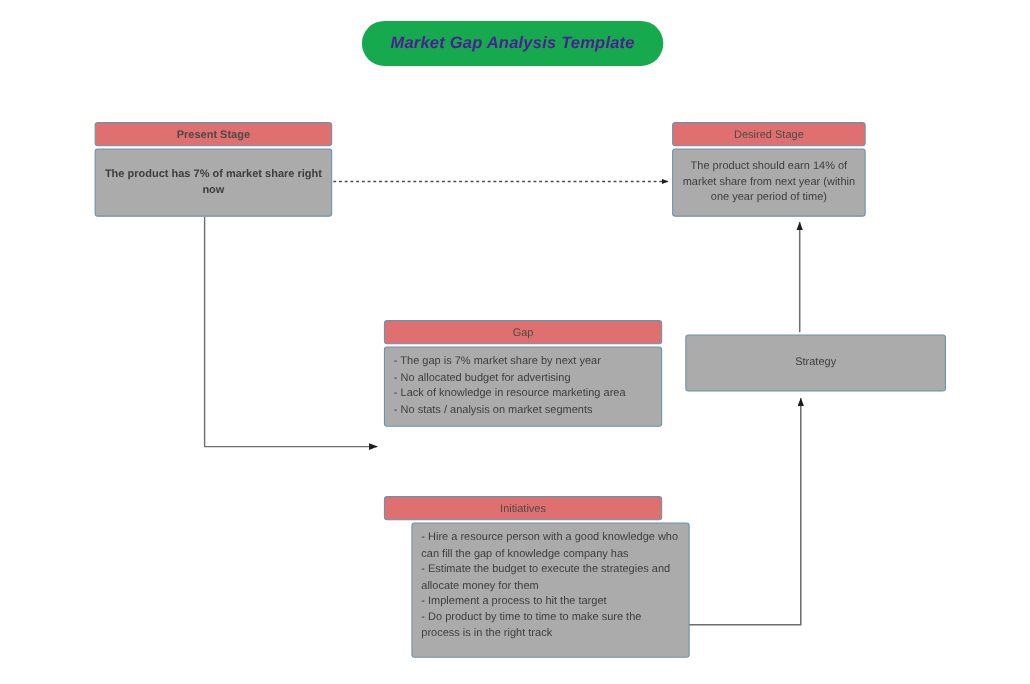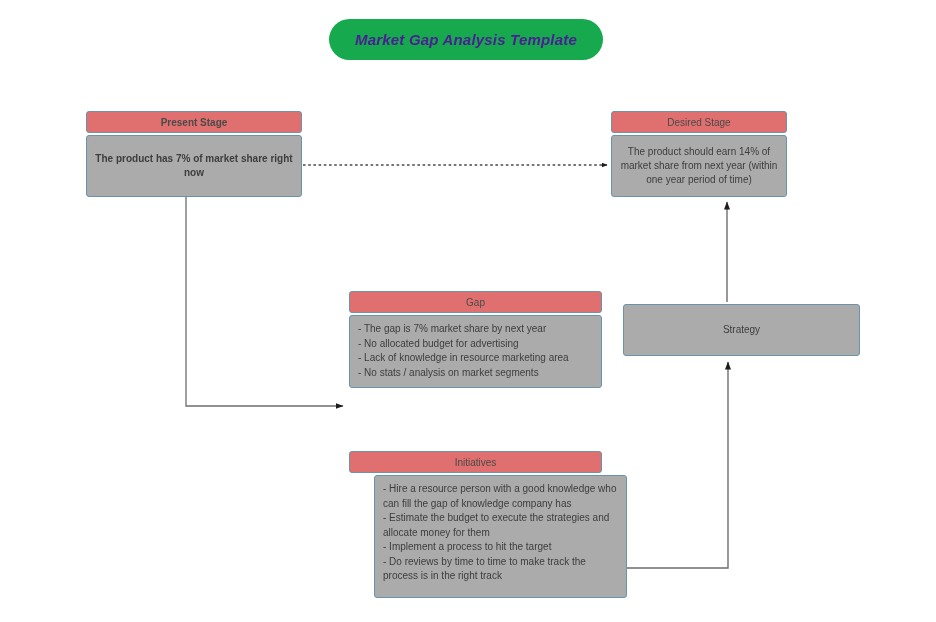--- a/index.html
+++ b/index.html
@@ -222,21 +222,21 @@
 
   <div class="node" id="node-initiatives">
     <div class="node-header">
       <span class="hdr-text">Initiatives</span>
     </div>
     <div class="node-body">
       <ul class="bullet-list">
         <li>- Hire a resource person with a good knowledge who can fill the gap of knowledge company has</li>
         <li>- Estimate the budget to execute the strategies and allocate money for them</li>
         <li>- Implement a process to hit the target</li>
-        <li>- Do reviews by time to time to make track the process is in the right track</li>
+        <li>- Do product by time to time to make sure the process is in the right track</li>
       </ul>
     </div>
   </div>
 
   <div class="node" id="node-strategy">
     <div class="node-body centered">
       <div class="body-text">Strategy</div>
     </div>
   </div>
 

